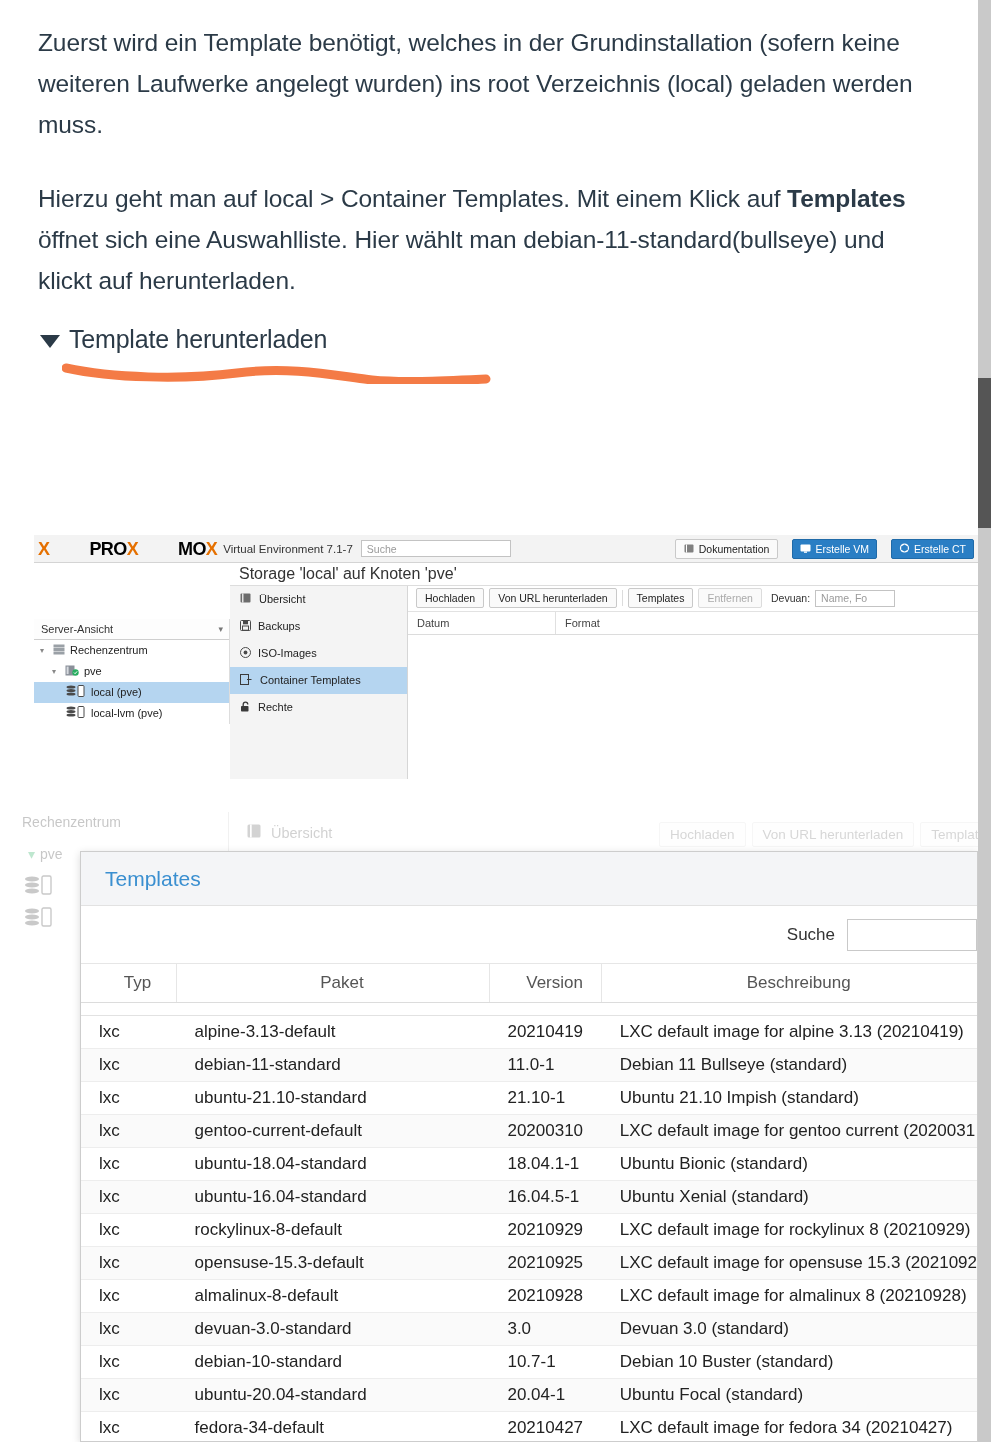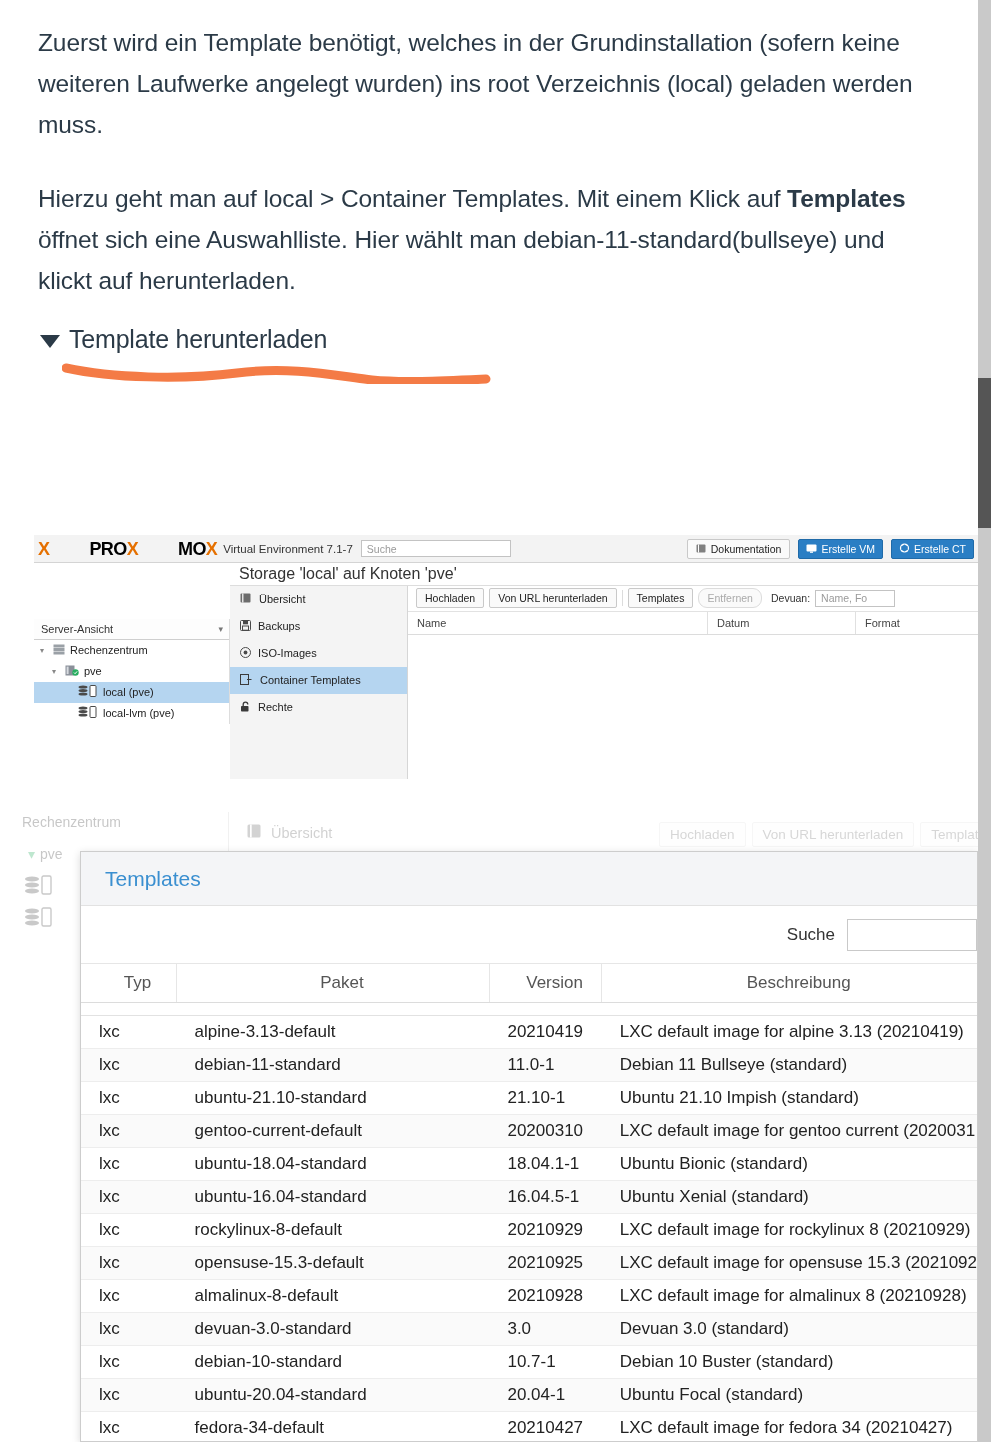--- a/index.html
+++ b/index.html
@@ -102,21 +102,21 @@
     font-size: 11.5px; color: #333; margin-left: 6px; white-space: nowrap;
   }
   .pxsearch {
     margin-left: 8px;
     width: 150px; height: 17px;
     background: #fff; border: 1px solid #c3c3c3;
     font-size: 10.5px; color: #9a9a9a;
     display: flex; align-items: center; padding-left: 5px;
     box-sizing: border-box;
   }
-  .topright { margin-left: auto; display: flex; align-items: center; gap: 8px; }
+  .topright { margin-left: auto; display: flex; align-items: center; gap: 14px; }
   .tbtn {
     height: 18px; display: flex; align-items: center; gap: 4px;
     padding: 0 7px; font-size: 10.5px; border: 1px solid #c8c8c8;
     background: #f7f7f7; color: #222; border-radius: 2px; white-space: nowrap;
   }
   .tbtn.blue {
     background: #2a7ec4; border-color: #1f6aa8; color: #ffffff;
   }
   .ico { display: inline-block; }
 
@@ -133,21 +133,21 @@
   }
   .chev { font-size: 9px; color: #777; }
   .trow {
     display: flex; align-items: center; gap: 5px;
     height: 21px; font-size: 11px; color: #222;
     padding-left: 6px; box-sizing: border-box;
   }
   .trow.sel { background: #b5d5f0; }
   .tarrow { color: #888; font-size: 8px; width: 8px; display:inline-block; }
   .indent1 { padding-left: 18px; }
-  .indent2 { padding-left: 44px; }
+  .indent2 { padding-left: 32px; }
 
   .pxmain { flex: 1; background: #ffffff; }
   .mainhdr {
     height: 22px; border-bottom: 1px solid #ddd;
     display: flex; align-items: center; padding-left: 9px;
     font-size: 16px; color: #333; box-sizing: border-box;
   }
   .pxcols { display: flex; height: 193px; }
   .pxnav {
     width: 178px; background: #f4f4f4;
@@ -162,21 +162,21 @@
   .pxcontent { flex: 1; background: #fff; }
   .toolbar {
     height: 26px; display: flex; align-items: center; gap: 5px;
     padding: 0 8px; border-bottom: 1px solid #e2e2e2; box-sizing: border-box;
   }
   .tb {
     height: 18px; display: flex; align-items: center; padding: 0 8px;
     font-size: 10.5px; background: #fafafa; border: 1px solid #c9c9c9;
     border-radius: 2px; color: #222; white-space: nowrap;
   }
-  .tb.dis { color: #aaaaaa; border-color: #dcdcdc; background: #fafafa; border-radius: 9px; }
+  .tb.dis { color: #aaaaaa; border-color: #dcdcdc; background: #fafafa; }
   .vsep { width: 1px; height: 16px; background: #dcdcdc; }
   .tlabel { font-size: 10.5px; color: #333; margin-left: 4px; }
   .tinput {
     height: 17px; width: 80px; border: 1px solid #c3c3c3; background: #fff;
     font-size: 10.5px; color: #9a9a9a; display: flex; align-items: center;
     padding-left: 5px; box-sizing: border-box;
   }
   .gridhdr { display: flex; height: 22px; border-bottom: 1px solid #dcdcdc; }
   .gh {
     font-size: 11px; color: #444; display: flex; align-items: center;
@@ -449,21 +449,20 @@
             <div class="toolbar">
               <div class="tb">Hochladen</div>
               <div class="tb">Von URL herunterladen</div>
               <div class="vsep"></div>
               <div class="tb">Templates</div>
               <div class="tb dis">Entfernen</div>
               <div class="tlabel">Devuan:</div>
               <div class="tinput">Name, Fo</div>
             </div>
             <div class="gridhdr">
-              <div class="gh" style="width:300px">Name</div>
               <div class="gh" style="width:148px">Datum</div>
               <div class="gh" style="width:120px;border-right:none">Format</div>
             </div>
           </div>
         </div>
       </div>
     </div>
   </div>
 
   <div class="shot2">

